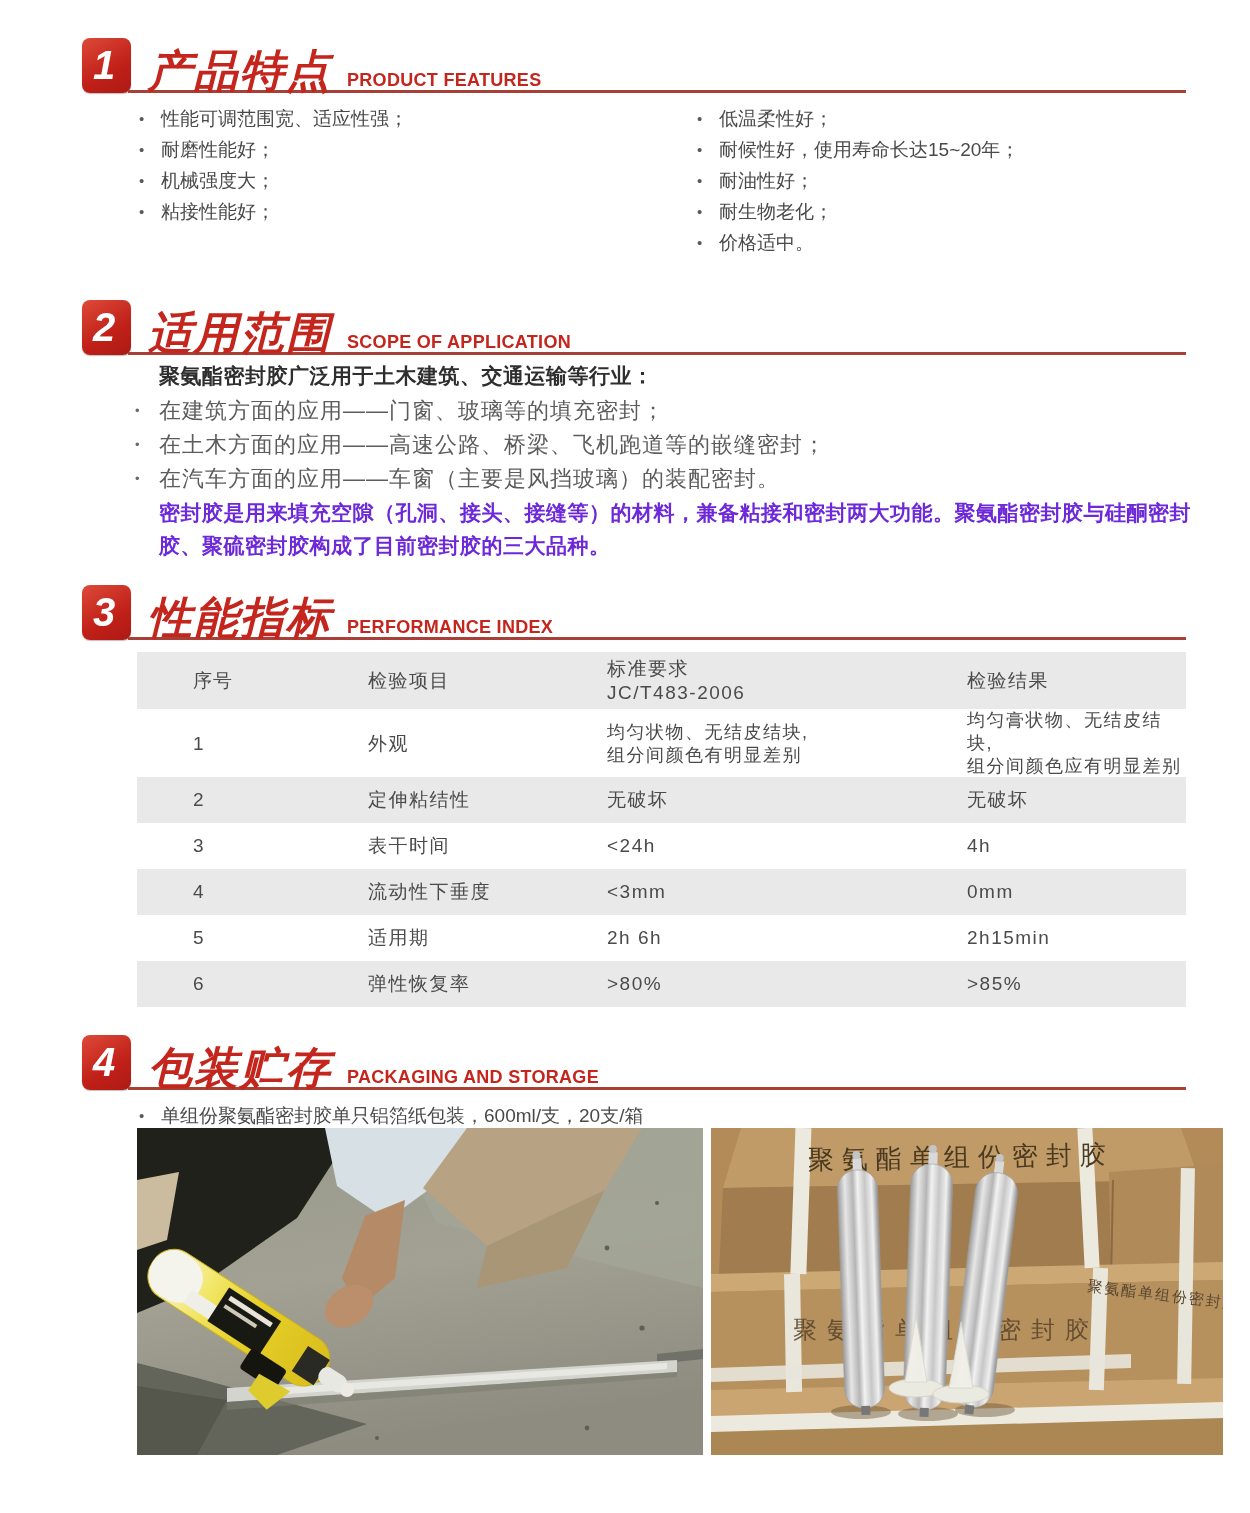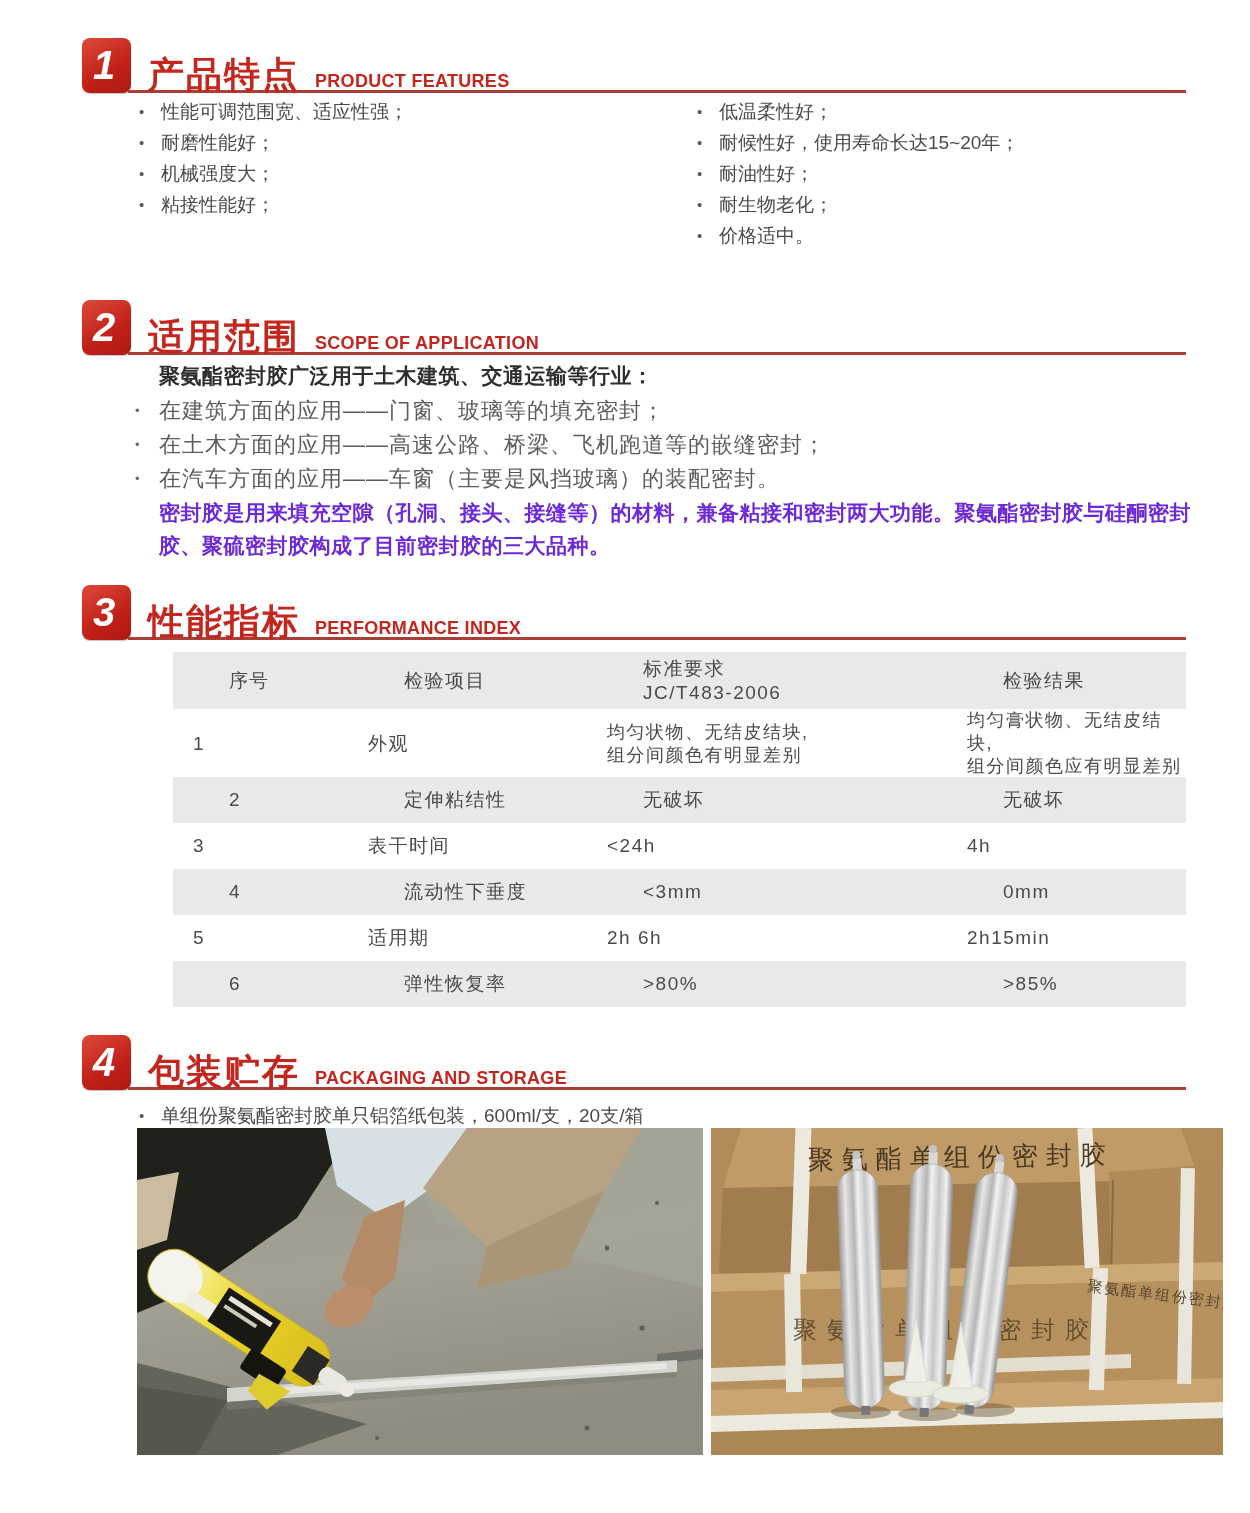--- a/index.html
+++ b/index.html
@@ -13,40 +13,40 @@
   #sec4{top:1035px;height:430px;}
 
   .sec-header{position:relative;height:58px;}
   .sec-line{position:absolute;left:46px;right:0;bottom:3px;height:3px;background:var(--underline-red,#a84038);}
   .num-box{position:absolute;left:0;top:0;width:49px;height:55px;border-radius:8px;
     background:linear-gradient(150deg,#dd4a39 0%,#c02018 60%,#ad1a14 100%);
     color:#fff;font-size:40px;font-weight:bold;font-style:italic;
     display:flex;align-items:center;justify-content:center;box-sizing:border-box;padding-right:5px;
     box-shadow:0 1px 1px rgba(0,0,0,.25);}
   .titles{position:absolute;left:66px;bottom:3px;display:flex;align-items:baseline;gap:15px;white-space:nowrap;}
-  .sec-title{font-size:36px;font-weight:bold;color:var(--accent-red,#c4251c);letter-spacing:2px;line-height:1;}
+  .sec-title{font-size:44px;font-weight:bold;color:var(--accent-red,#c4251c);letter-spacing:2px;line-height:1;font-style:italic;}
   .sec-sub{font-size:18px;font-weight:bold;color:var(--accent-red,#c4251c);letter-spacing:.3px;}
 
   ul{list-style:none;margin:0;padding:0;}
   .bullet-li{position:relative;padding-left:24px;font-size:19px;color:#4a4a4a;line-height:31px;}
   .bullet-li::before{content:"•";position:absolute;left:2px;top:0;color:#5a5a5a;font-size:15px;}
 
-  .feat-wrap{display:flex;padding-left:55px;}
+  .feat-wrap{display:flex;margin-top:7px;padding-left:55px;}
   .feat-col-left{width:558px;}
   .feat-col-right{flex:1;}
 
   .scope-wrap{padding-left:51px;}
   .scope-intro{padding-left:26px;font-size:21px;font-weight:bold;color:#2e2e2e;line-height:36px;letter-spacing:.5px;}
   .scope-list .bullet-li{font-size:22px;color:#5c5c5c;line-height:34px;padding-left:26px;letter-spacing:1px;}
   .scope-list .bullet-li::before{font-size:13px;color:#6a6a6a;}
   .scope-note{padding-left:26px;font-size:21px;font-weight:bold;color:#6d28d9;line-height:33px;width:1032px;letter-spacing:.5px;}
 
   .ptable{margin-top:9px;margin-left:55px;width:1049px;font-size:19px;color:#4b4b4b;letter-spacing:1.5px;}
   .trow{display:grid;grid-template-columns:231px 239px 360px 219px;align-items:center;}
-  .trow.gray{background:var(--table-stripe,#e9e9e9);margin-left:36px;}
+  .trow.gray{background:var(--table-stripe,#e9e9e9);}
   .trow.th{height:57px;}
   .trow.r1{height:68px;}
   .trow.r{height:46px;}
   .c1{padding-left:56px;letter-spacing:1px;}
   .two div{line-height:23px;font-size:18px;}
   .th .two div{line-height:24px;font-size:19px;}
 
   .pack-bullet{margin-top:8px;margin-left:55px;position:relative;padding-left:24px;font-size:19px;color:#4a4a4a;line-height:30px;}
   .pack-bullet::before{content:"•";position:absolute;left:2px;top:0;color:#5a5a5a;font-size:15px;}
   .photo-left{position:absolute;left:55px;top:93px;width:566px;height:327px;}

